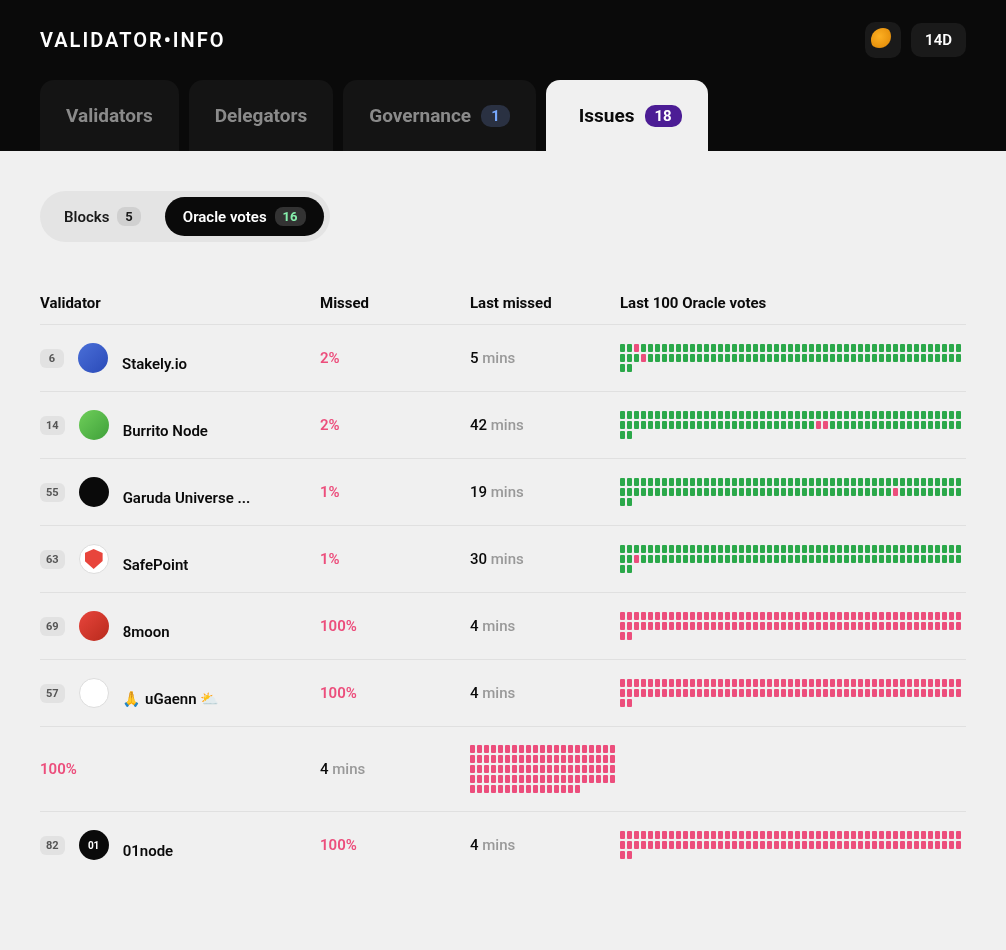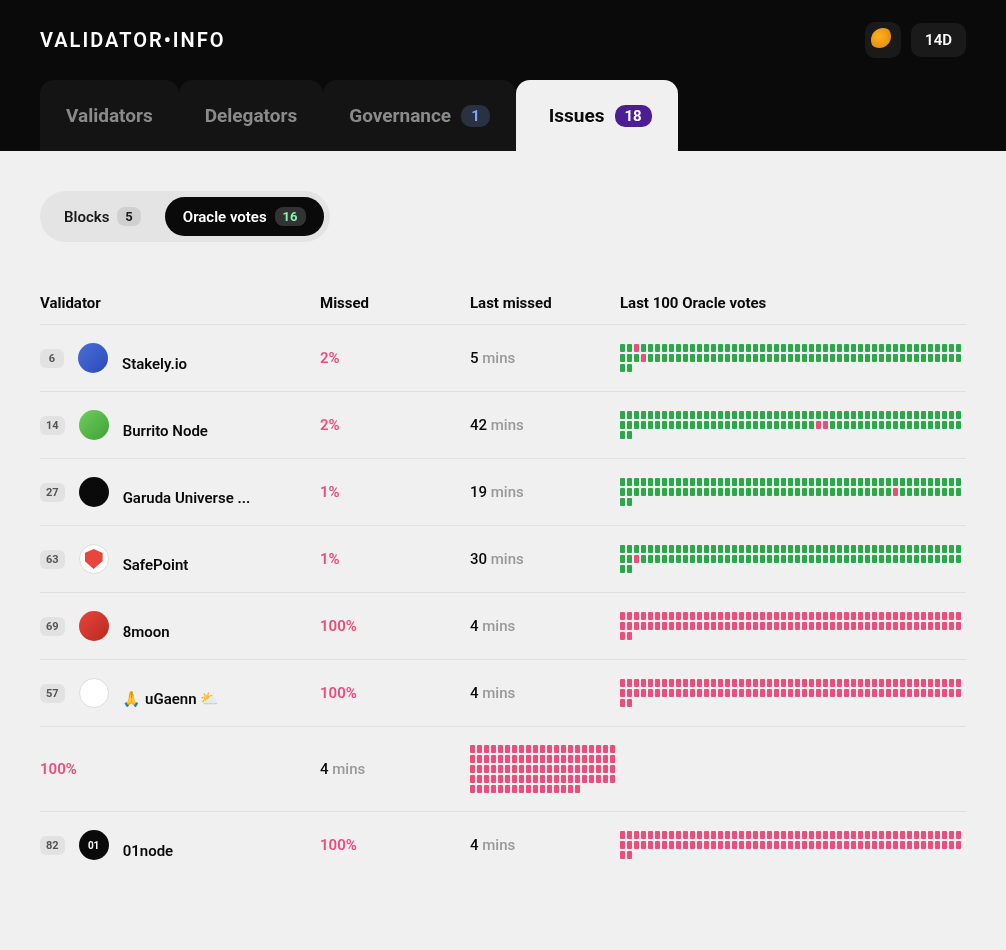--- a/index.html
+++ b/index.html
@@ -4,21 +4,21 @@
 <style>
 * { margin: 0; padding: 0; box-sizing: border-box; }
 body { font-family: -apple-system, BlinkMacSystemFont, "Segoe UI", Roboto, sans-serif; background: #f0f0f0; width: 1006px; }
 .header { background: #0a0a0a; padding: 0 40px; }
 .top-bar { display: flex; justify-content: space-between; align-items: center; height: 80px; }
 .logo { color: #fff; font-size: 20px; font-weight: 600; letter-spacing: 2px; }
 .top-right { display: flex; gap: 10px; align-items: center; }
 .logo-icon { width: 36px; height: 36px; border-radius: 10px; background: #1a1a1a; display: flex; align-items: center; justify-content: center; }
 .logo-icon-inner { width: 24px; height: 24px; border-radius: 50%; background: radial-gradient(circle at 35% 35%, #fdb022 0%, #e8930e 50%, #1a1a1a 55%); }
 .time-badge { background: #1a1a1a; color: #fff; padding: 8px 14px; border-radius: 10px; font-weight: 600; font-size: 15px; }
-.tabs { display: flex; gap: 0; align-items: flex-end; }
+.tabs { display: flex; gap: 10px; align-items: flex-end; }
 .tab { background: #141414; color: #8a8a8a; padding: 24px 26px; border-radius: 14px 14px 0 0; font-size: 19px; font-weight: 700; cursor: pointer; display: flex; align-items: center; gap: 10px; }
 .tab.active { background: #f0f0f0; color: #0a0a0a; padding-left: 33px; }
 .tab-badge { background: #2a3142; color: #78a9ff; padding: 2px 10px; border-radius: 10px; font-size: 15px; font-weight: 700; }
 .tab-badge.pink { background: #4c1d95; color: #fff; }
 .content { padding: 40px; }
 .sub-tabs { display: inline-flex; background: #e4e4e4; border-radius: 30px; padding: 6px; gap: 6px; margin-bottom: 40px; }
 .sub-tab { padding: 10px 18px; border-radius: 24px; font-size: 15px; font-weight: 600; color: #1a1a1a; cursor: pointer; display: flex; align-items: center; gap: 8px; }
 .sub-tab.active { background: #0a0a0a; color: #fff; }
 .sub-badge { background: #d0d0d0; color: #1a1a1a; padding: 2px 8px; border-radius: 8px; font-size: 13px; font-weight: 700; }
 .sub-tab.active .sub-badge { background: #333; color: #86efac; }
@@ -311,21 +311,21 @@
           <div class="vote g"></div>
           <div class="vote g"></div>
           <div class="vote g"></div>
           <div class="vote g"></div>
           <div class="vote g"></div>
           <div class="vote g"></div>
         </div>
       </div>
       <div class="row">
         <div class="validator-cell">
-          <span class="rank">27</span>
+          <span class="rank">55</span>
           <div class="avatar av-black"></div>
           <span class="validator-name">Garuda Universe ...</span>
         </div>
         <div class="missed">1%</div>
         <div class="last-missed">19 <span class="unit">mins</span></div>
         <div class="votes">
           <div class="vote g"></div>
           <div class="vote g"></div>
           <div class="vote g"></div>
           <div class="vote g"></div>

